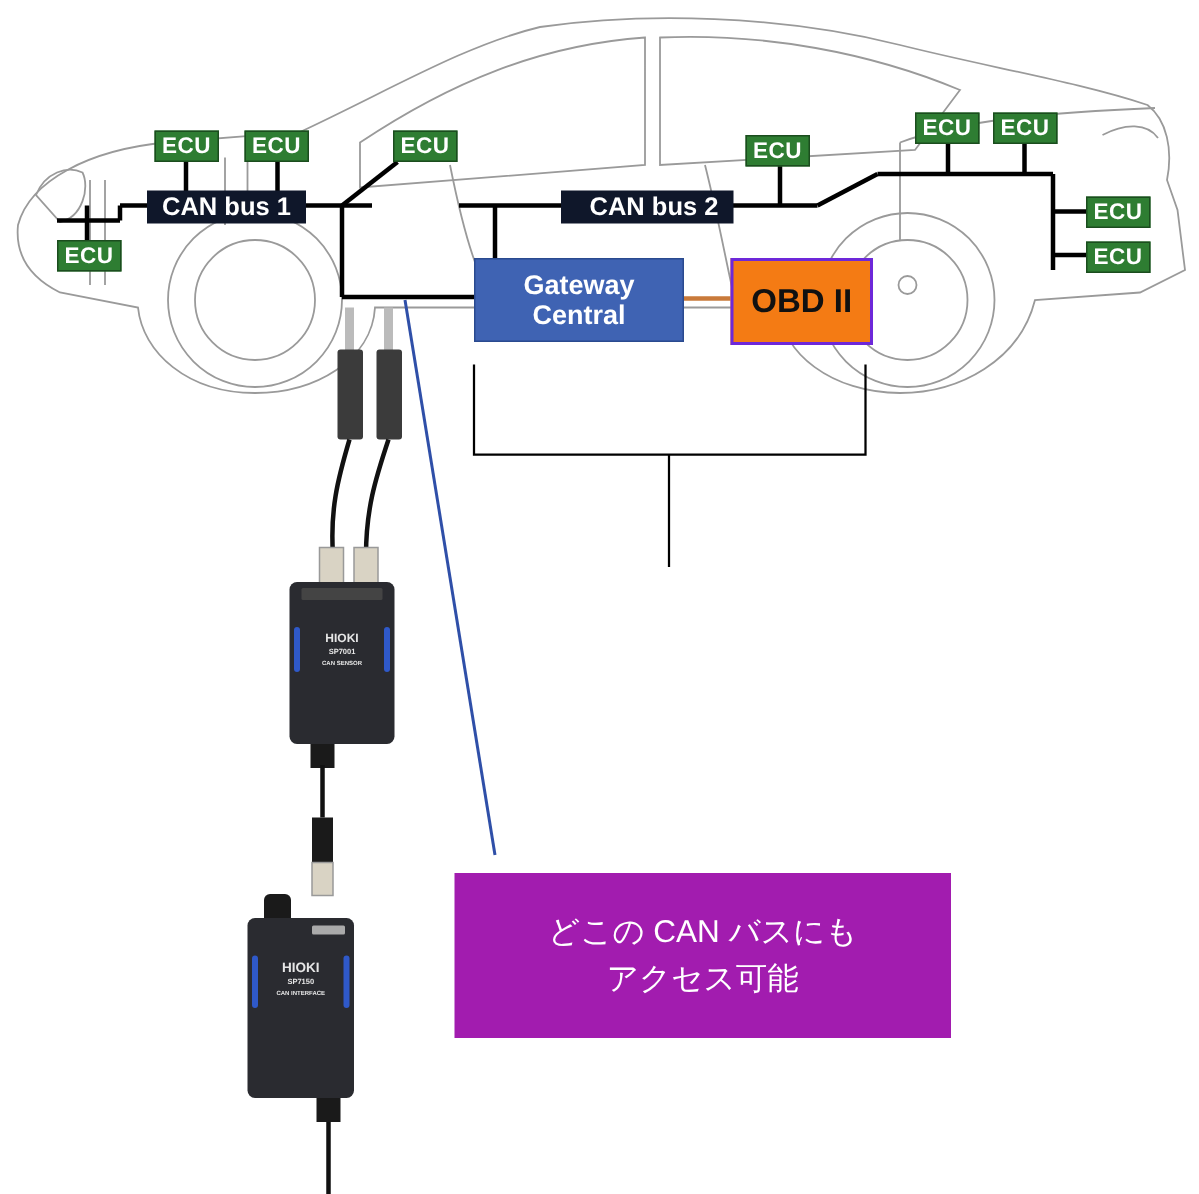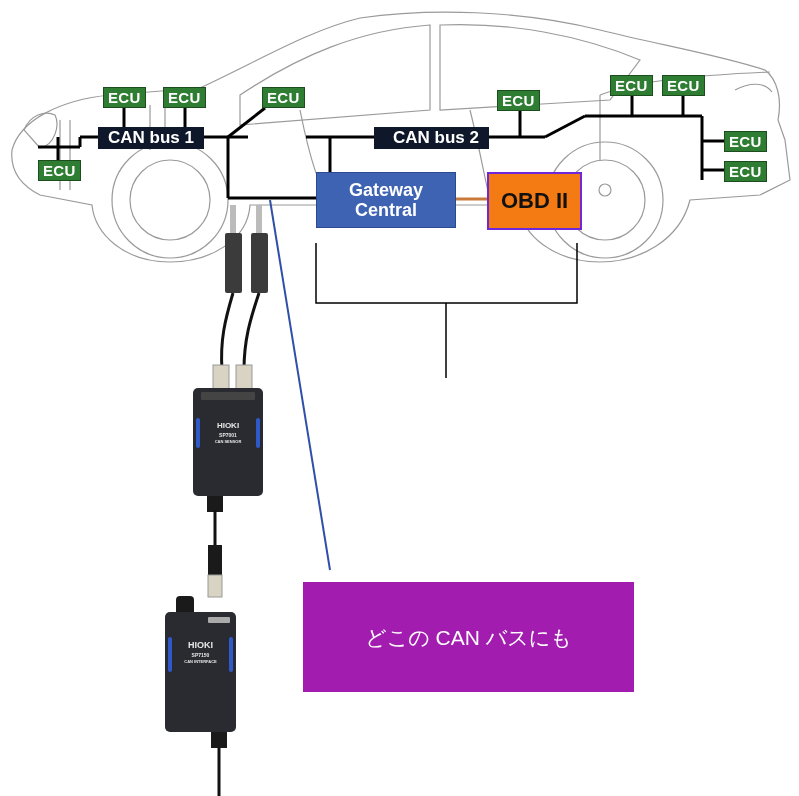--- a/index.html
+++ b/index.html
@@ -114,20 +114,21 @@
 
 <div class="obd">
   <span>OBD II</span>
 </div>
 
 <div class="note">
 </div>
 
 <div class="callout">
   <div>どこの CAN バスにも</div>
+  <div>アクセス可能</div>
 </div>
 
 <div class="device" style="left:193px;top:388px;width:70px;height:108px;">
   <div style="position:absolute;left:8px;top:4px;width:54px;height:8px;background:#444;border-radius:1px;"></div>
   <div class="stripe" style="left:3px;top:30px;height:30px;"></div>
   <div class="stripe" style="right:3px;top:30px;height:30px;"></div>
   <div class="brand" style="top:33px;font-size:8px;">HIOKI</div>
   <div class="brand" style="top:44px;font-size:5px;">SP7001</div>
   <div class="brand" style="top:51px;font-size:4px;">CAN SENSOR</div>
 </div>

